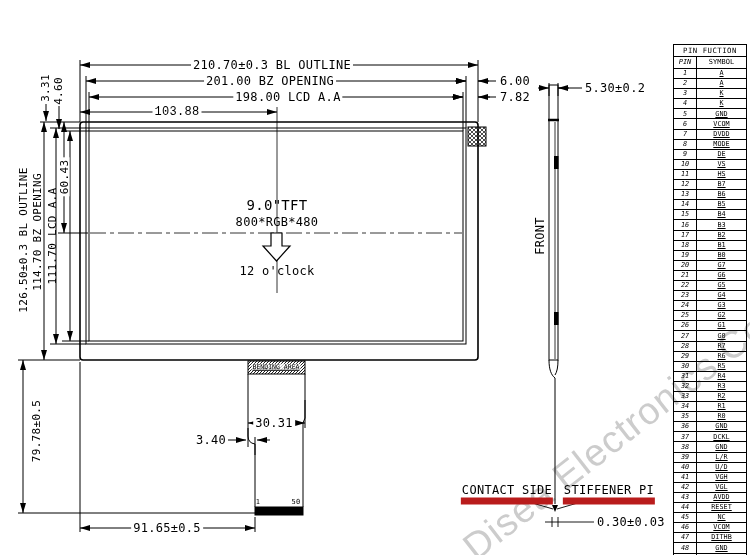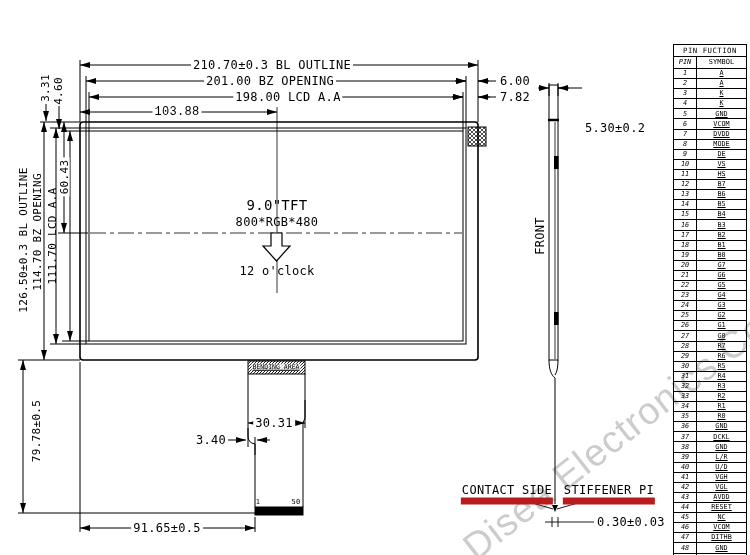--- a/index.html
+++ b/index.html
@@ -154,21 +154,21 @@
 </svg>
 
 <div class="lbl s65 bg" style="left:276px;top:367px;background:rgba(255,255,255,.75);padding:0 1px;">BENDING AREA</div>
 <div class="lbl bg" style="left:274px;top:423px;">30.31</div>
 <div class="lbl bg" style="left:211px;top:440px;">3.40</div>
 <div class="lbl bg" style="left:167px;top:528px;">91.65±0.5</div>
 <div class="lbl s7" style="left:258px;top:502px;">1</div>
 <div class="lbl s7" style="left:296px;top:502px;">50</div>
 
 <div class="lbl v" style="left:540px;top:236px;">FRONT</div>
-<div class="lbl left" style="left:585px;top:88px;margin-top:40px;">5.30±0.2</div>
+<div class="lbl left" style="left:585px;top:88px;">5.30±0.2</div>
 <div class="lbl ul" style="left:507px;top:494px;">CONTACT SIDE</div>
 <div class="lbl ul" style="left:609px;top:494px;">STIFFENER PI</div>
 <div class="lbl left" style="left:597px;top:522px;">0.30±0.03</div>
 
 <table class="pin-table">
   <thead>
     <tr>
       <th colspan="2" class="title-cell">PIN FUCTION</th>
     </tr>
     <tr>

